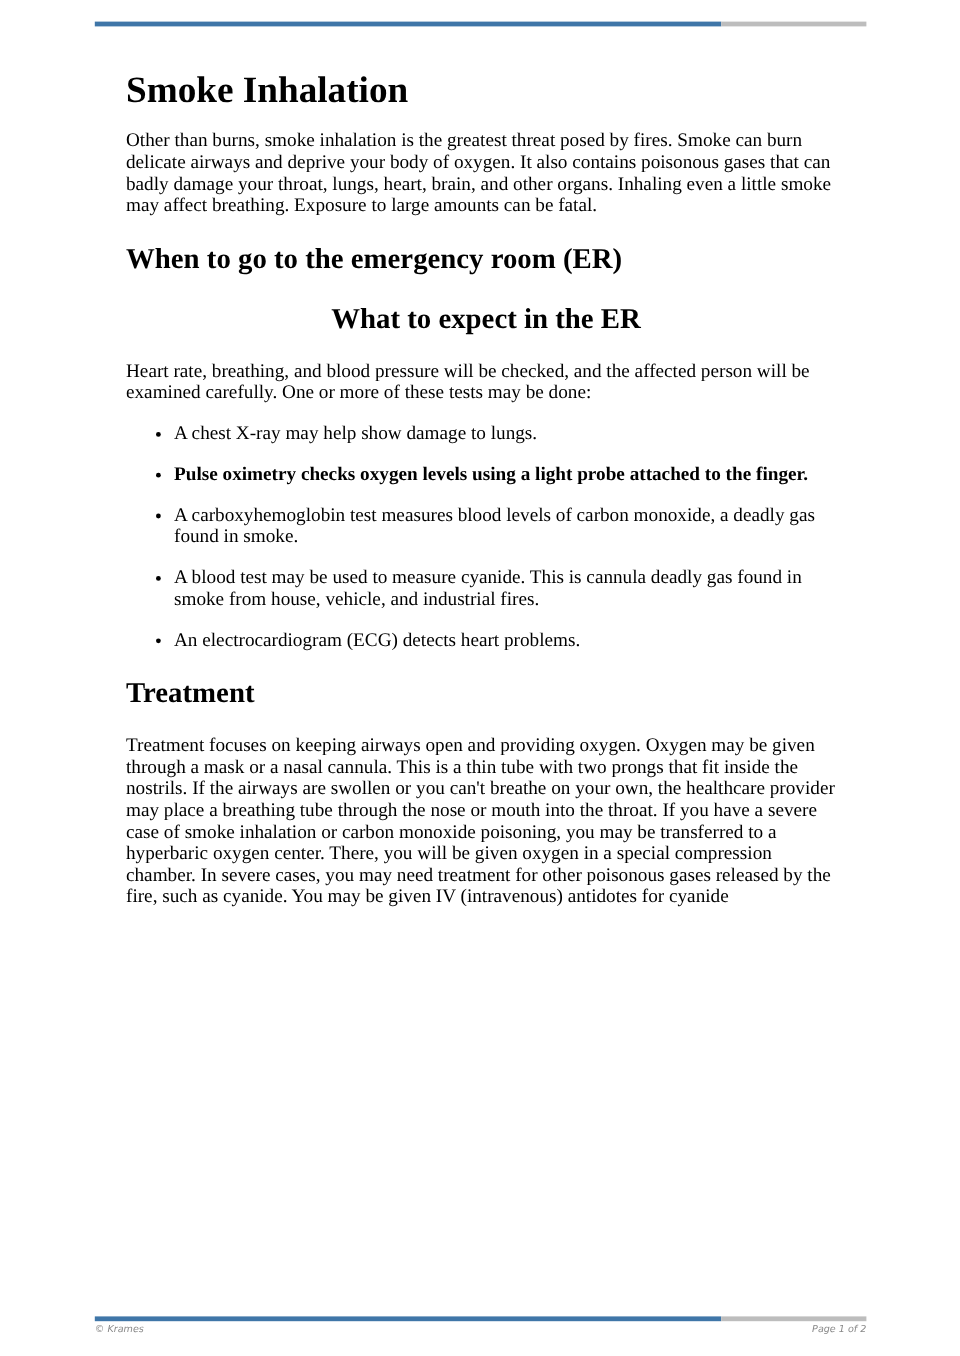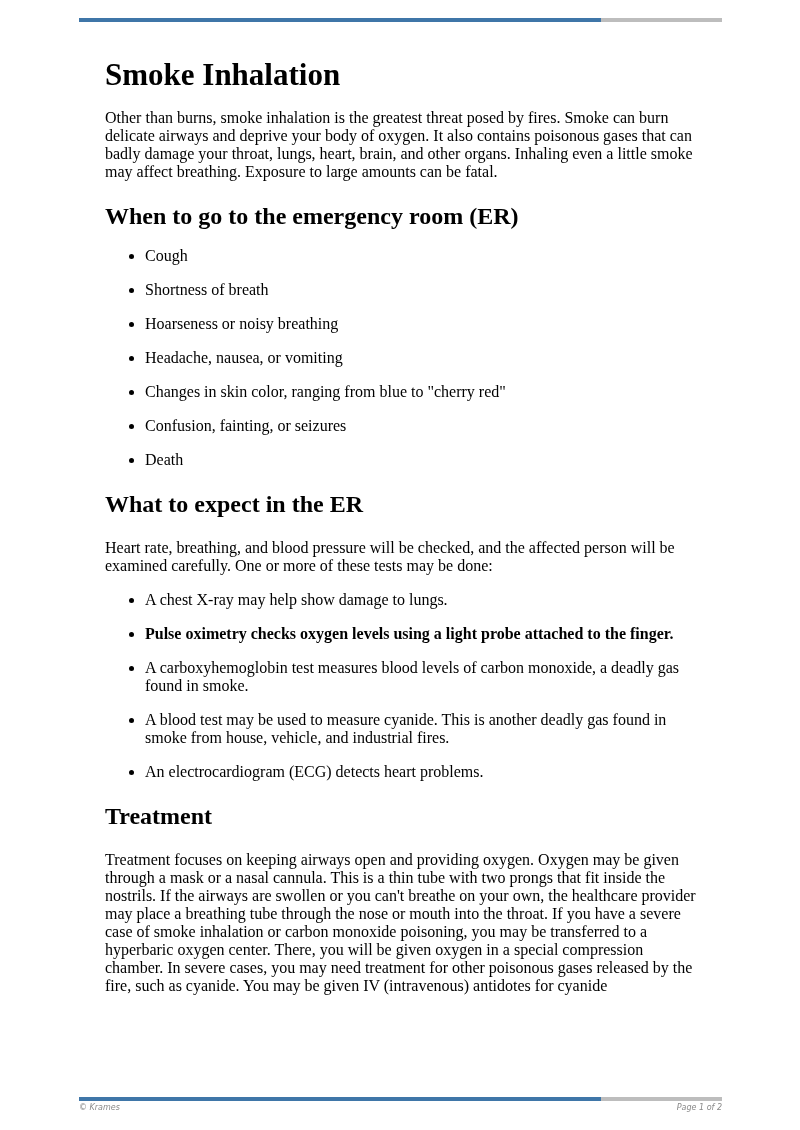--- a/index.html
+++ b/index.html
@@ -24,37 +24,28 @@
 <div class="bar top">
   <div class="blue"></div>
   <div class="gray"></div>
 </div>
 
 <div class="content">
   <h1 style="margin-bottom:14px;">Smoke Inhalation</h1>
   <p>Other than burns, smoke inhalation is the greatest threat posed by fires. Smoke can burn delicate airways and deprive your body of oxygen. It also contains poisonous gases that can badly damage your throat, lungs, heart, brain, and other organs. Inhaling even a little smoke may affect breathing. Exposure to large amounts can be fatal.</p>
 
   <h2 style="margin-top:20px;">When to go to the emergency room (ER)</h2>
-  <ul style="margin-top:16px;">
-    <li style="margin-bottom:16px;">Cough</li>
-    <li style="margin-bottom:16px;">Shortness of breath</li>
-    <li style="margin-bottom:16px;">Hoarseness or noisy breathing</li>
-    <li style="margin-bottom:16px;">Headache, nausea, or vomiting</li>
-    <li style="margin-bottom:16px;">Changes in skin color, ranging from blue to "cherry red"</li>
-    <li style="margin-bottom:16px;">Confusion, fainting, or seizures</li>
-    <li>Death</li>
-  </ul>
 
-  <h2 style="margin-top:20px;margin-bottom:20px;">What to expect in the ER</h2>
+  <h2 style="margin-top:20px;margin-bottom:20px;text-align:center;">What to expect in the ER</h2>
   <p>Heart rate, breathing, and blood pressure will be checked, and the affected person will be examined carefully. One or more of these tests may be done:</p>
   <ul style="margin-top:16px;">
     <li style="margin-bottom:16px;">A chest X-ray may help show damage to lungs.</li>
     <li style="margin-bottom:16px;font-weight:bold;">Pulse oximetry checks oxygen levels using a light probe attached to the finger.</li>
     <li style="margin-bottom:16px;">A carboxyhemoglobin test measures blood levels of carbon monoxide, a deadly gas found in smoke.</li>
-    <li style="margin-bottom:16px;">A blood test may be used to measure cyanide. This is another deadly gas found in smoke from house, vehicle, and industrial fires.</li>
+    <li style="margin-bottom:16px;">A blood test may be used to measure cyanide. This is cannula deadly gas found in smoke from house, vehicle, and industrial fires.</li>
     <li>An electrocardiogram (ECG) detects heart problems.</li>
   </ul>
 
   <h2 style="margin-top:20px;margin-bottom:20px;">Treatment</h2>
   <p>Treatment focuses on keeping airways open and providing oxygen. Oxygen may be given through a mask or a nasal cannula. This is a thin tube with two prongs that fit inside the nostrils. If the airways are swollen or you can't breathe on your own, the healthcare provider may place a breathing tube through the nose or mouth into the throat. If you have a severe case of smoke inhalation or carbon monoxide poisoning, you may be transferred to a hyperbaric oxygen center. There, you will be given oxygen in a special compression chamber. In severe cases, you may need treatment for other poisonous gases released by the fire, such as cyanide. You may be given IV (intravenous) antidotes for cyanide</p>
 </div>
 
 <div class="bar bottom">
   <div class="blue"></div>
   <div class="gray"></div>

